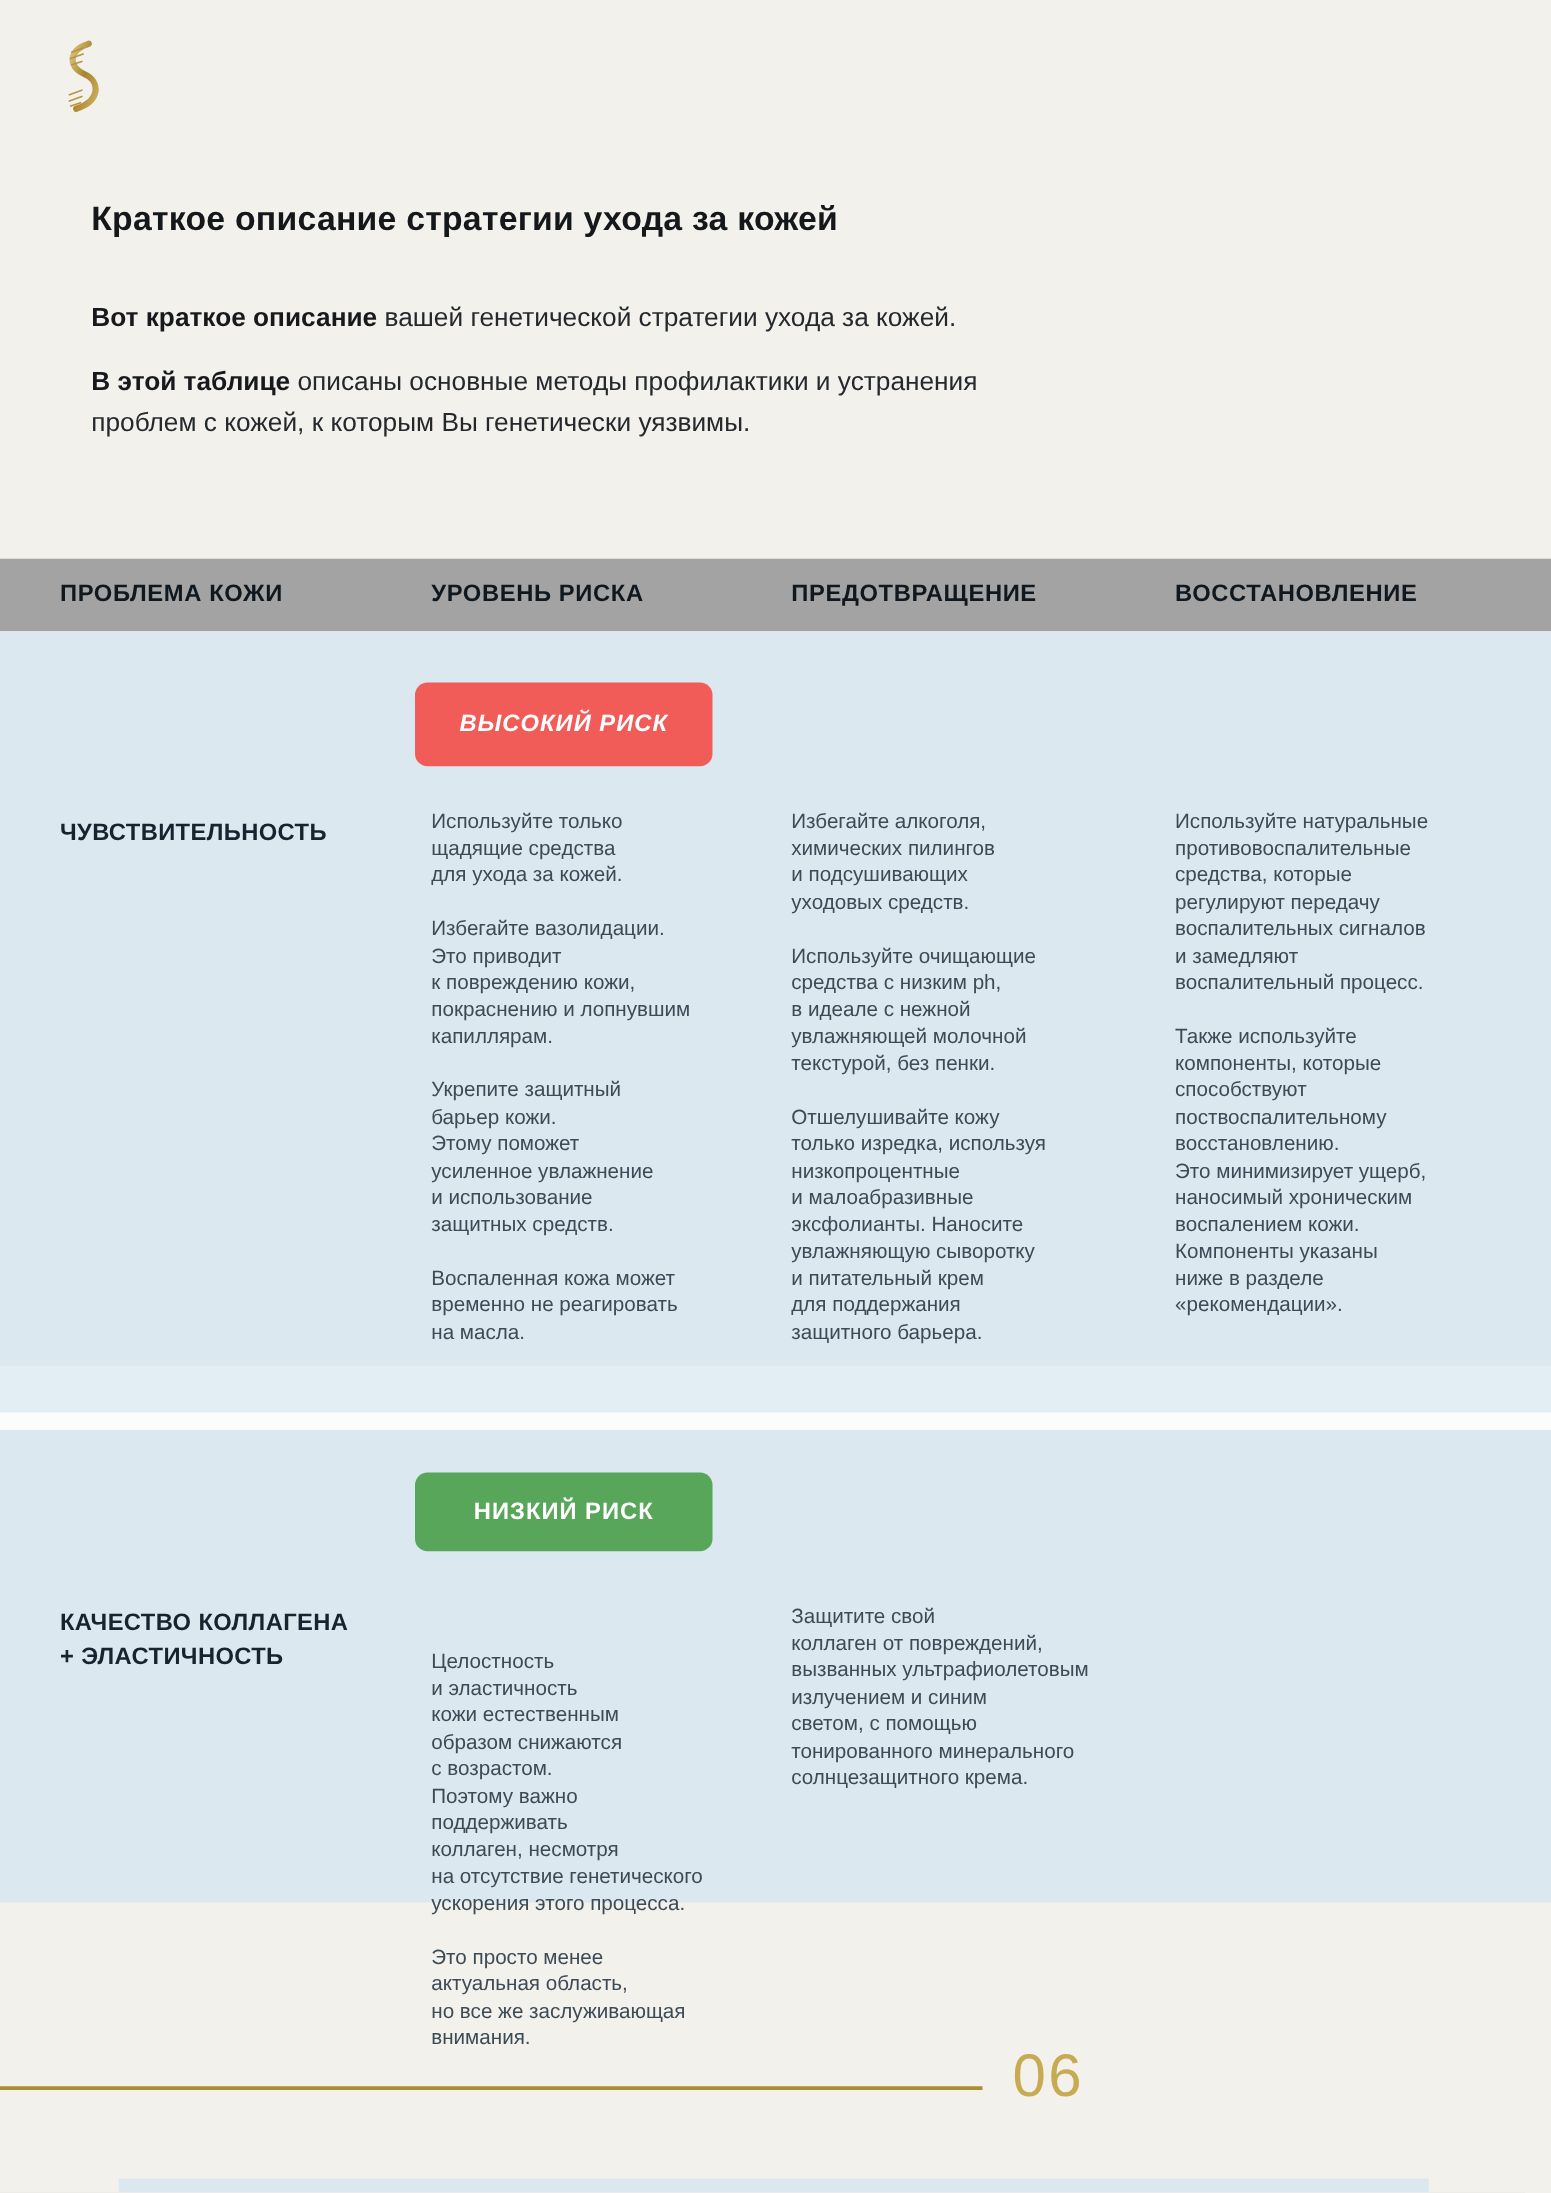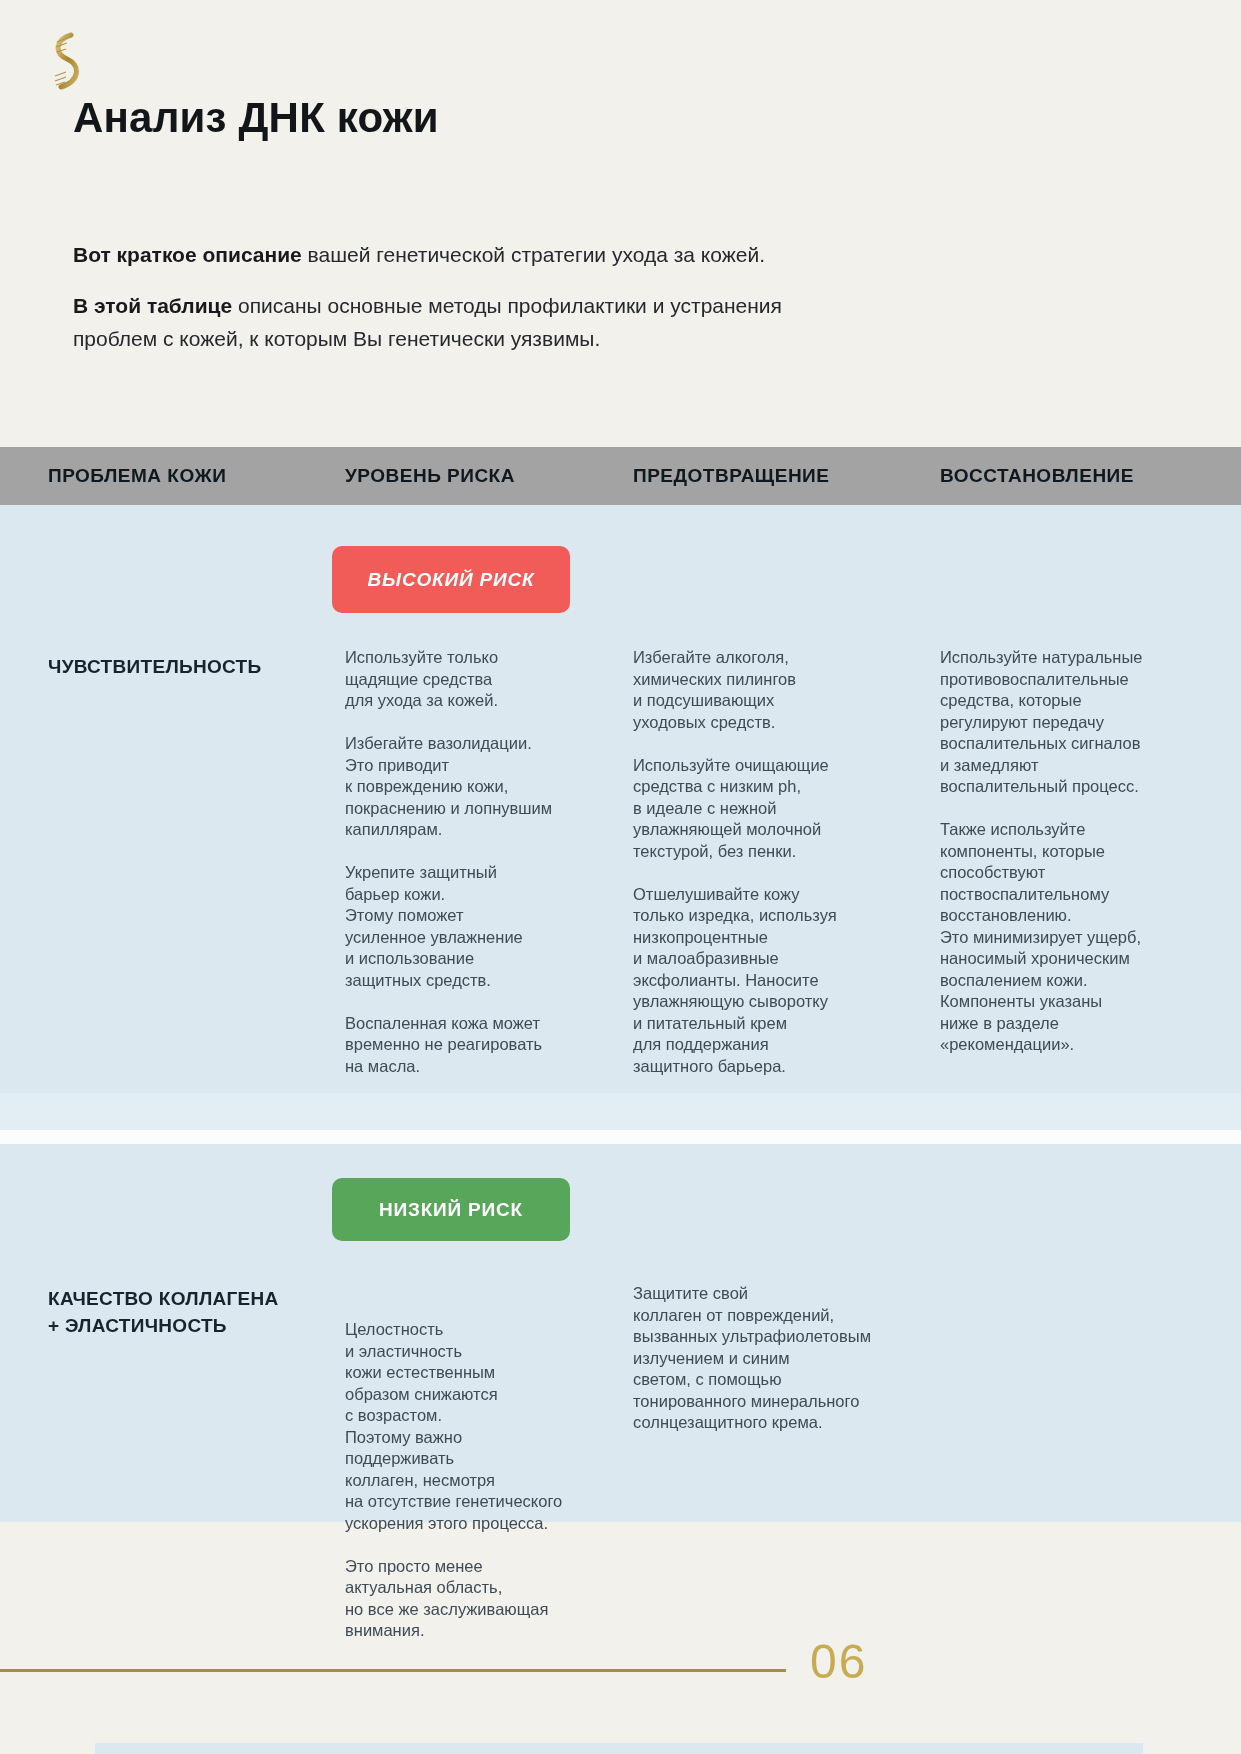--- a/index.html
+++ b/index.html
@@ -87,21 +87,21 @@
           <stop offset="0" stop-color="#DCC47C"></stop>
           <stop offset="0.5" stop-color="#A8842C"></stop>
           <stop offset="1" stop-color="#CDB162"></stop>
         </linearGradient>
       </defs>
       <path d="M25 3 C9 8 8 21 21 27 C35 33 34 49 15 55" fill="none" stroke="url(#goldg)" stroke-width="5" stroke-linecap="round"></path>
       <path d="M11 10 L21 6 M10 15 L21 11 M11 20 L20 17 M20 40 L9 44 M20 45 L9 49 M19 50 L10 53" stroke="#B79546" stroke-width="1.3" fill="none"></path>
     </svg>
   </div>
 
-  <h1 class="title">Анализ ДНК кожи</h1>
+  <h2 class="subtitle">Краткое описание стратегии ухода за кожей</h2>
 
   <p class="intro p1"><b>Вот краткое описание</b><span> вашей генетической стратегии ухода за кожей.</span></p>
   <p class="intro p2"><b>В этой таблице</b><span> описаны основные методы профилактики и устранения
 проблем с кожей, к которым Вы генетически уязвимы.</span></p>
 
   <div class="thead">
     <div class="th c1">ПРОБЛЕМА КОЖИ</div>
     <div class="th c2">УРОВЕНЬ РИСКА</div>
     <div class="th c3">ПРЕДОТВРАЩЕНИЕ</div>
     <div class="th c4">ВОССТАНОВЛЕНИЕ</div>

